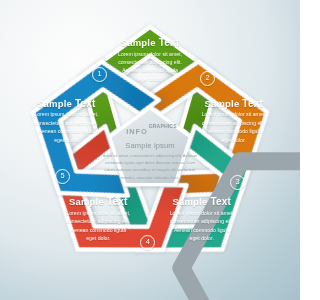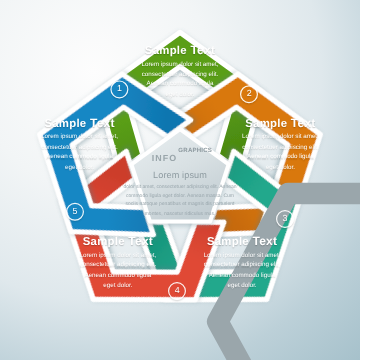--- a/index.html
+++ b/index.html
@@ -184,21 +184,21 @@
     <div class="centre-content">
       <div class="logo">
         <span class="logo-info">INFO</span>
         <span class="logo-hex">
           <svg viewBox="0 0 25 21" aria-hidden="true">
             <path d="M7.6 1.6 H17.4 L22.3 10.5 L17.4 19.4 H7.6 L2.7 10.5 Z" fill="none" stroke="#9aa6ab" stroke-width="1.5" stroke-linejoin="round"></path>
           </svg>
           <span class="logo-hex-label">GRAPHICS</span>
         </span>
       </div>
-      <div class="centre-head">Lorem ipsum</div>
+      <div class="centre-head">Sample ipsum</div>
       <div class="centre-body">dolor sit amet, consectetuer adipiscing elit. Aenean commodo ligula eget dolor. Aenean massa. Cum sociis natoque penatibus et magnis dis parturient montes, nascetur ridiculus mus.</div>
     </div>
   </div>
 
 <div class="segtext" style="left: 96px; top: 38px;">
       <div class="seg-head"><span>Sample</span><span class="big"> Text</span></div>
       <div class="seg-body">Lorem ipsum dolor sit amet, consectetuer adipiscing elit. Aenean commodo ligula eget dolor.</div>
     </div>
     <div class="numbadge" style="left: 92.0543px; top: 67.2285px;">1</div>
     <div class="segtext" style="left: 179.693px; top: 98.8065px;">

